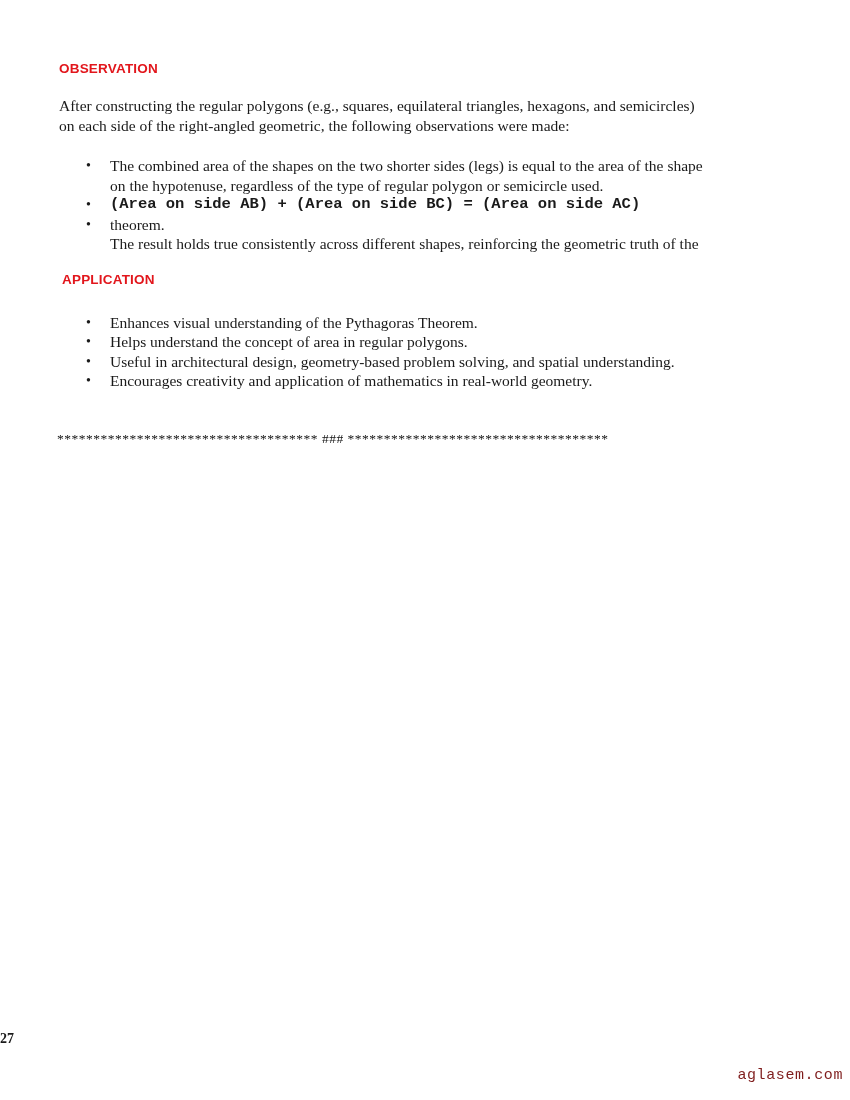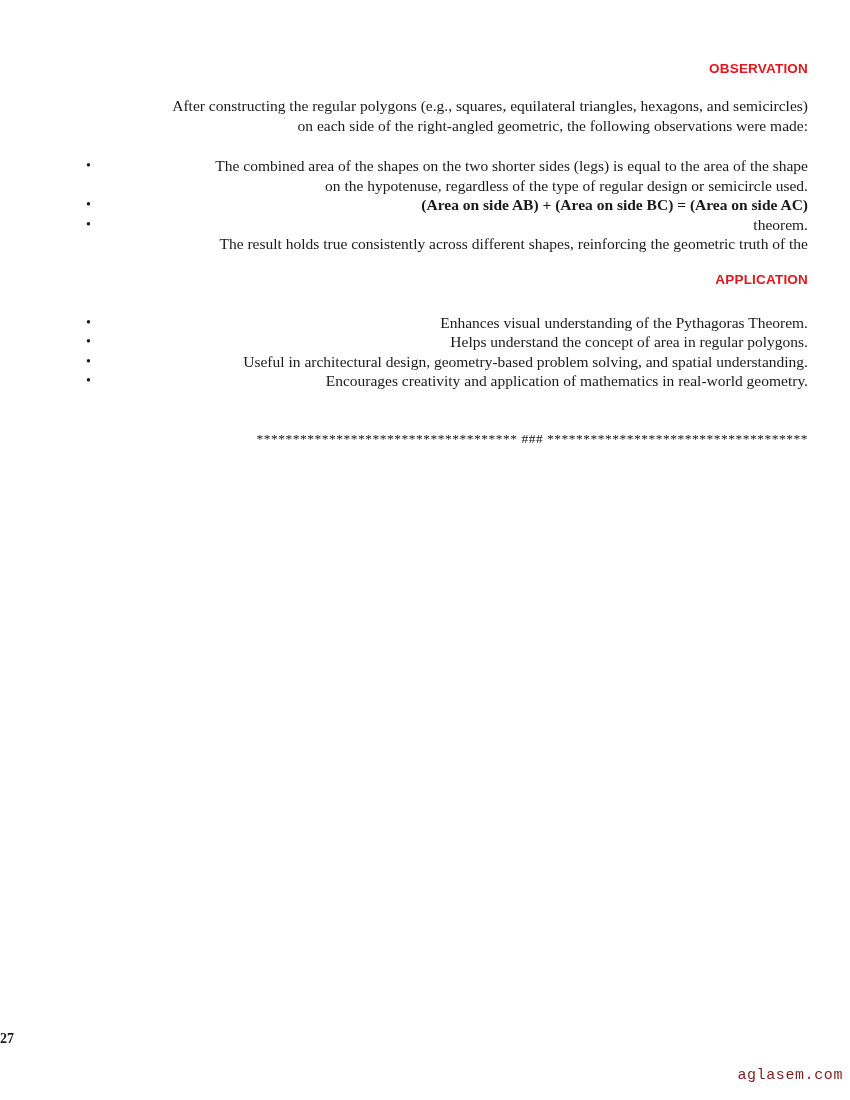--- a/index.html
+++ b/index.html
@@ -11,21 +11,20 @@
     position: relative;
     width: 850px;
     height: 1100px;
     background: #ffffff;
     overflow: hidden;
     font-family: "Liberation Serif", serif;
     color: #1a1a1a;
   }
   .content {
     padding: 61px 42px 0 59px;
-    text-align: right;
   }
   .red-heading {
     margin: 0;
     font-family: "Liberation Sans", sans-serif;
     font-weight: bold;
     font-size: 13.5px;
     letter-spacing: 0.2px;
     color: #e2161c;
   }
   .app-heading {
@@ -50,21 +49,21 @@
   ul.doc-list li {
     position: relative;
     padding-left: 51px;
   }
   .bullet-marker {
     position: absolute;
     left: 27px;
     top: 0;
     font-size: 14px;
   }
-  .formula { font-weight: bold; }
+  .formula { font-weight: bold; font-family: Liberation Mono, monospace; }
   .separator {
     margin-top: 40px;
     font-size: 13.5px;
     letter-spacing: 0.5px;
     white-space: nowrap;
     padding-left: -2px;
     margin-left: -2px;
     color: #111111;
   }
   .page-number {
@@ -99,21 +98,21 @@
 
       <p class="intro">
         <span class="doc-line">After constructing the regular polygons (e.g., squares, equilateral triangles, hexagons, and semicircles)</span>
         <span class="doc-line">on each side of the right-angled geometric, the following observations were made:</span>
       </p>
 
       <ul class="doc-list obs-list">
         <li>
           <span class="bullet-marker">•</span>
           <span class="doc-line">The combined area of the shapes on the two shorter sides (legs) is equal to the area of the shape</span>
-          <span class="doc-line">on the hypotenuse, regardless of the type of regular design or semicircle used.</span>
+          <span class="doc-line">on the hypotenuse, regardless of the type of regular polygon or semicircle used.</span>
         </li>
         <li>
           <span class="bullet-marker">•</span>
           <span class="doc-line formula">(Area on side AB) + (Area on side BC) = (Area on side AC)</span>
         </li>
         <li>
           <span class="bullet-marker">•</span>
           <span class="doc-line">theorem.</span>
           <span class="doc-line">The result holds true consistently across different shapes, reinforcing the geometric truth of the</span>
         </li>

